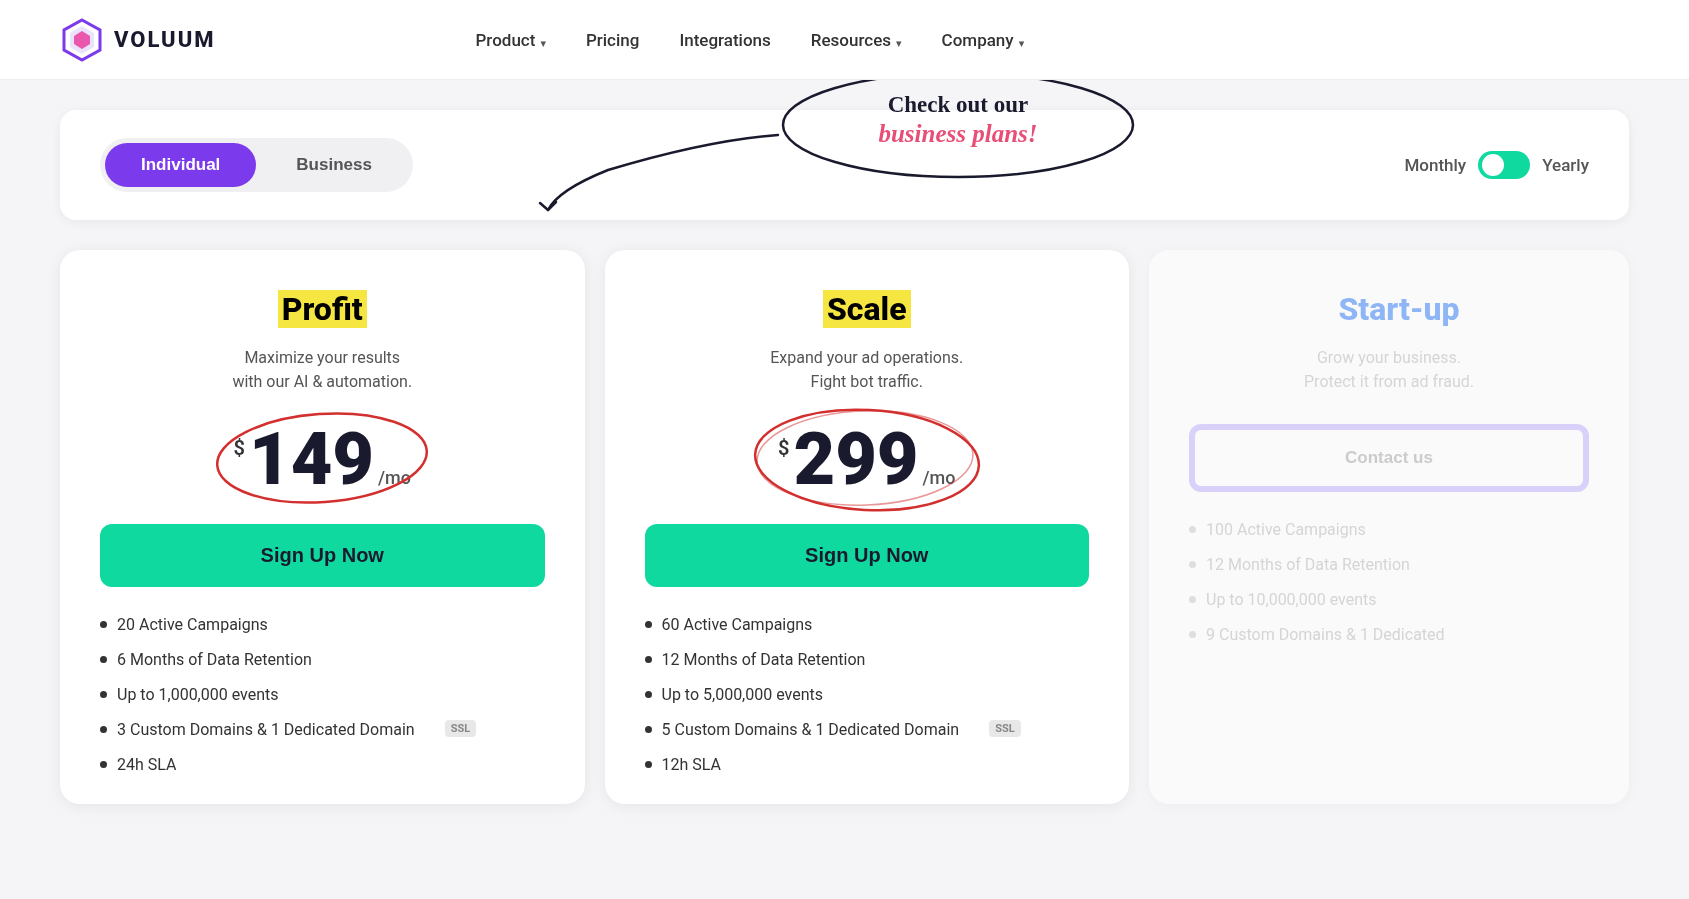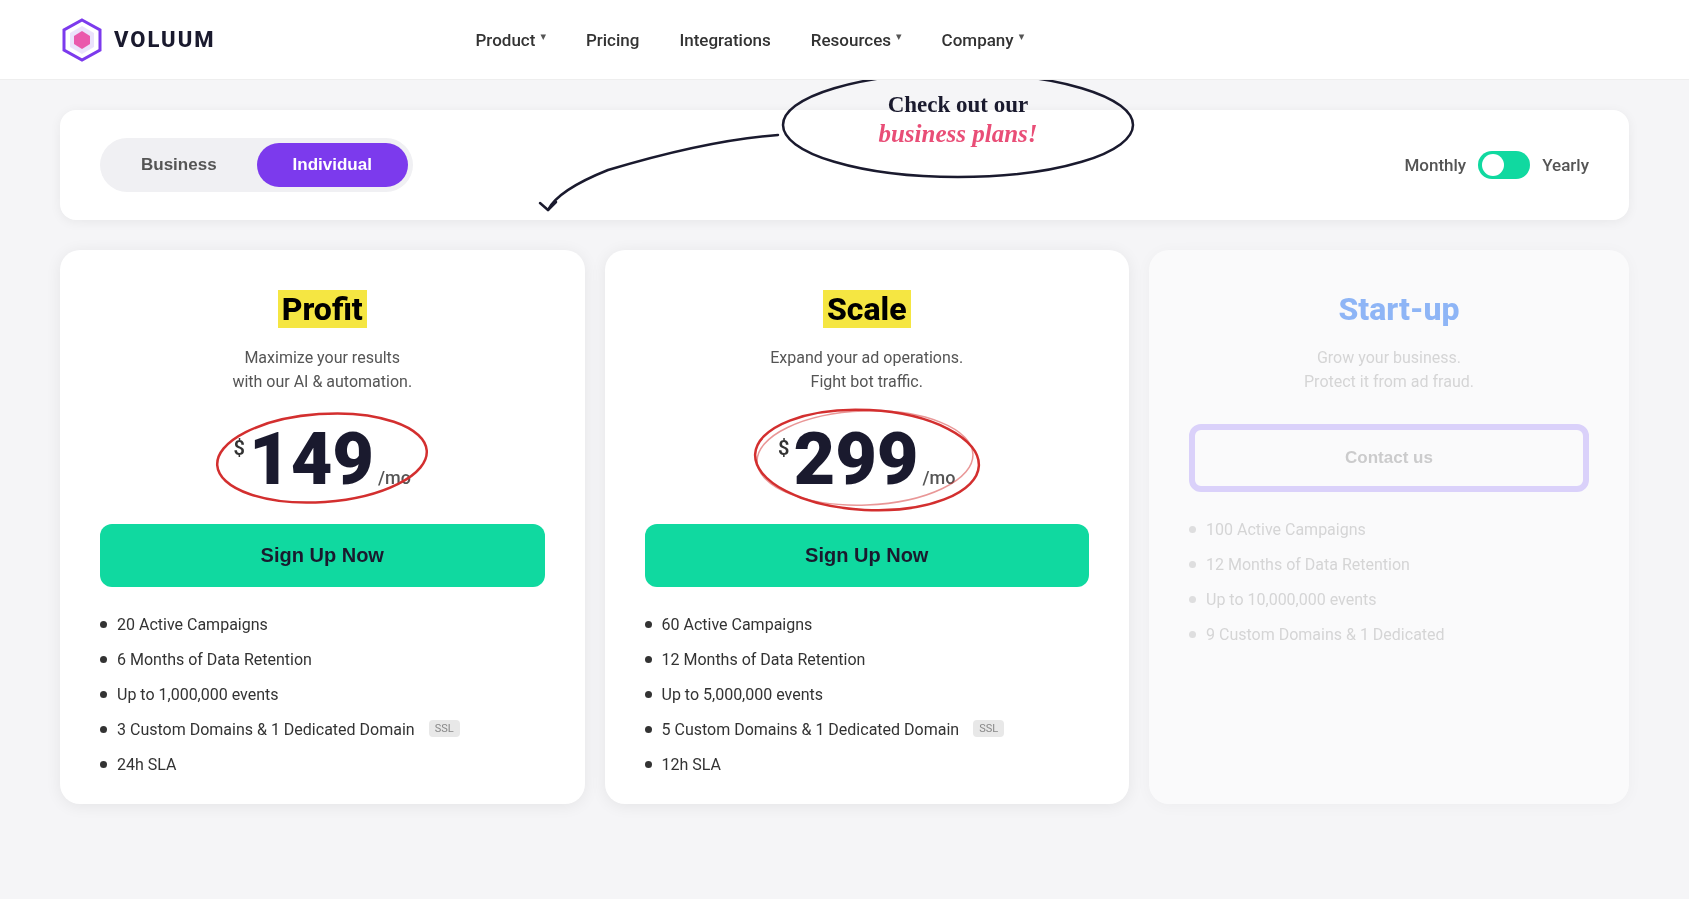--- a/index.html
+++ b/index.html
@@ -42,21 +42,21 @@
       display: flex;
       align-items: center;
       gap: 40px;
       margin-left: 260px;
     }
     .nav-link {
       font-size: 17px;
       color: #333;
       text-decoration: none;
       display: flex;
-      align-items: flex-start;
+      align-items: flex-end;
       gap: 5px;
       font-weight: 500;
     }
     .chevron {
       font-size: 11px;
       color: #555;
     }
 
     
     .main {
@@ -269,24 +269,24 @@
       flex-shrink: 0;
     }
     .bullet.dimmed-bullet {
       background: #ccc;
     }
     .ssl-badge {
       display: inline-block;
       background: #e8e8e8;
       color: #888;
       font-size: 11px;
-      font-weight: 400;
+      font-weight: 700;
       padding: 2px 6px;
       border-radius: 4px;
-      margin-left: 4px;
+      margin-left: 20px;
       vertical-align: middle;
     }
 
     .plan-switcher-card {
       overflow: visible;
     }
 
     .annotation-container {
       position: absolute;
       left: 40%;
@@ -327,22 +327,22 @@
       <span class="chevron">▾</span>
     </a>
   </nav>
 </nav>
 
 <div class="main">
 
   <div class="plan-switcher-card" style="position:relative; overflow:visible;">
 
     <div class="plan-tabs">
+      <button class="plan-tab active">Individual</button>
       <button class="plan-tab inactive">Business</button>
-      <button class="plan-tab active">Individual</button>
     </div>
 
     <div class="annotation-container">
       <svg width="520" height="130" viewBox="0 0 520 130" style="overflow:visible;">
 
         <ellipse cx="270" cy="65" rx="175" ry="52" fill="none" stroke="#1a1a2e" stroke-width="2.5" stroke-dasharray="0"></ellipse>
 
         <path d="M90,75 Q20,80 -80,110 Q-130,130 -140,150" fill="none" stroke="#1a1a2e" stroke-width="2.5" stroke-linecap="round"></path>
 
         <path d="M-148,143 L-140,150 L-132,142" fill="none" stroke="#1a1a2e" stroke-width="2.5" stroke-linecap="round" stroke-linejoin="round"></path>

